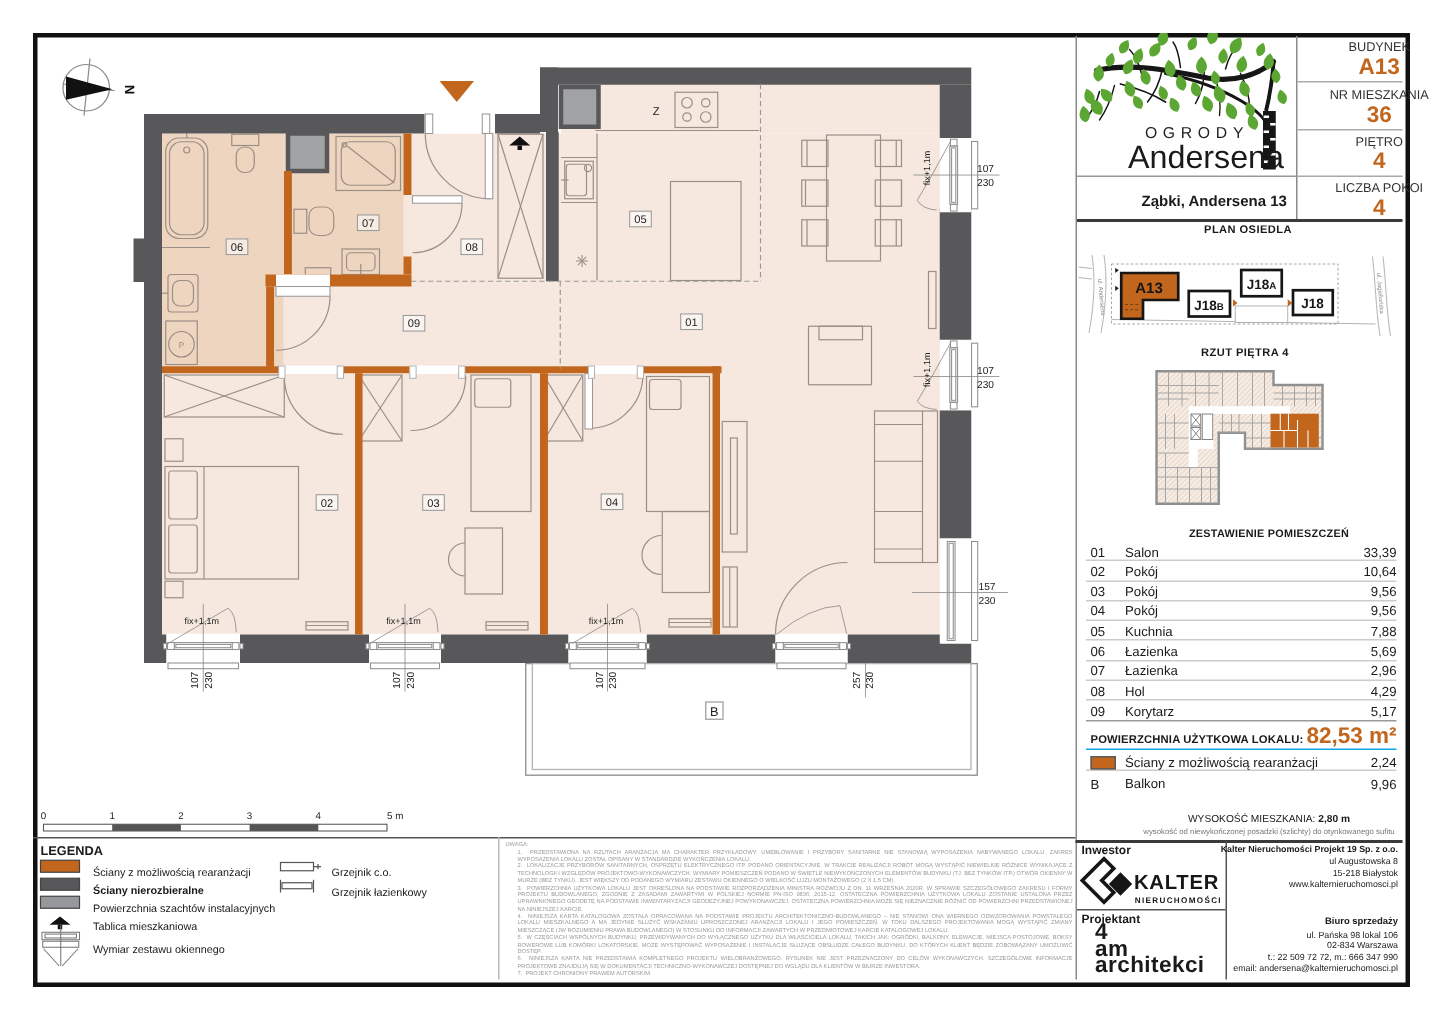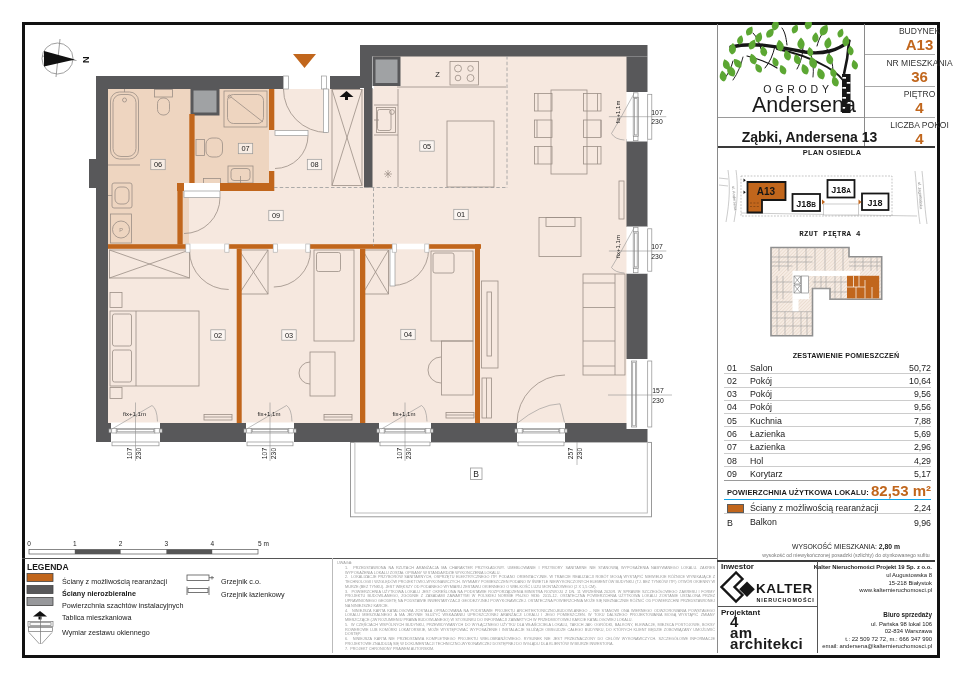--- a/index.html
+++ b/index.html
@@ -82,21 +82,21 @@
         <path d="M0,0 C3.4,1.7 4.4,5.5 0,9.6 C-4.4,5.5 -3.4,1.7 0,0" transform="translate(72,36) rotate(162) scale(1.16)"></path>
         <path d="M0,0 C3.4,1.7 4.4,5.5 0,9.6 C-4.4,5.5 -3.4,1.7 0,0" transform="translate(90,50) rotate(158) scale(1.19)"></path>
         <path d="M0,0 C3.4,1.7 4.4,5.5 0,9.6 C-4.4,5.5 -3.4,1.7 0,0" transform="translate(120,62) rotate(160) scale(1.15)"></path>
         <path d="M0,0 C3.4,1.7 4.4,5.5 0,9.6 C-4.4,5.5 -3.4,1.7 0,0" transform="translate(15,30) rotate(185) scale(1.20)"></path>
         <path d="M0,0 C3.4,1.7 4.4,5.5 0,9.6 C-4.4,5.5 -3.4,1.7 0,0" transform="translate(40,18) rotate(200) scale(1.14)"></path>
         <path d="M0,0 C3.4,1.7 4.4,5.5 0,9.6 C-4.4,5.5 -3.4,1.7 0,0" transform="translate(98,18) rotate(185) scale(1.08)"></path>
       </g>
     </svg></div>
 <div class="abs ctr" style="left:719px;top:82.5px;width:120px;font-size:10.5px;letter-spacing:3.8px;color:#222;">OGRODY</div>
 <div class="abs ctr" style="left:721px;top:93px;width:128px;font-size:21.5px;color:#1a1a1a;">Andersena</div>
-<div class="abs ctr" style="left:717px;top:128.5px;width:147px;font-size:14px;font-weight:bold;">Ząbki, Andersena 13</div>
+<div class="abs ctr" style="left:717px;top:128.5px;width:147px;font-size:10px;font-weight:bold;">Ząbki, Andersena 13</div>
 
 <div class="abs ctr" style="left:864px;top:26px;width:73px;font-size:8.5px;color:#333;">BUDYNEK</div>
 <div class="abs ctr orange" style="left:864px;top:36px;width:73px;font-size:15px;font-weight:bold;">A13</div>
 <div class="abs ctr" style="left:864px;top:58px;width:73px;font-size:8.5px;color:#333;">NR MIESZKANIA</div>
 <div class="abs ctr orange" style="left:864px;top:67.5px;width:73px;font-size:15px;font-weight:bold;">36</div>
 <div class="abs ctr" style="left:864px;top:89px;width:73px;font-size:8.5px;color:#333;">PIĘTRO</div>
 <div class="abs ctr orange" style="left:864px;top:99px;width:73px;font-size:15px;font-weight:bold;">4</div>
 <div class="abs ctr" style="left:864px;top:120px;width:73px;font-size:8.5px;color:#333;">LICZBA POKOI</div>
 <div class="abs ctr orange" style="left:864px;top:130px;width:73px;font-size:15px;font-weight:bold;">4</div>
 
@@ -129,21 +129,21 @@
       </g>
       <polygon points="26.5,10.5 26.5,14 28.8,12.2" fill="#161616"></polygon>
       <polygon points="26.5,22.5 26.5,26 28.8,24.2" fill="#161616"></polygon>
       <polygon points="105,31.5 105,36.5 108,34" fill="#c1661c"></polygon>
       <polygon points="141.5,31.5 141.5,36.5 144.5,34" fill="#c1661c"></polygon>
       <g font-family="Liberation Sans,sans-serif" font-size="4" fill="#888">
         <text transform="translate(15,18) rotate(85)">ul. Andersena</text>
         <text transform="translate(201,14) rotate(86)">ul. Jagiellońska</text>
       </g>
     </svg></div>
-<div class="abs ctr" style="left:717px;top:229.5px;width:188px;font-size:7.4px;font-weight:bold;letter-spacing:.3px;font-family:Liberation Mono, monospace;">RZUT PIĘTRA 4</div>
+<div class="abs ctr" style="left:717px;top:229.5px;width:188px;font-size:7.4px;font-weight:bold;letter-spacing:.3px;">RZUT PIĘTRA 4</div>
 <div class="abs" id="rzut" style="left:717px;top:240px;width:220px;height:104px;"><svg width="220" height="104" viewBox="0 0 220 104">
       <defs>
         <pattern id="hat" width="2.4" height="2.4" patternUnits="userSpaceOnUse" patternTransform="rotate(45)">
           <rect width="2.4" height="2.4" fill="#f6ece4"></rect>
           <line x1="0" y1="0" x2="0" y2="2.4" stroke="#decab9" stroke-width="0.8"></line>
         </pattern>
       </defs>
       <path d="M54,7.5 L132,7.5 L132,16.7 L164.7,16.7 L164.7,59.2 L113,59.2 L113,48.5 L95.5,48.5 L95.5,95.8 L54,95.8 Z" fill="url(#hat)" stroke="#8f8f8f" stroke-width="1.6"></path>
       <rect x="75.5" y="30.8" width="16.5" height="28.4" fill="#fff"></rect>
       <rect x="92" y="30.8" width="51" height="5.2" fill="#fff"></rect>
@@ -213,21 +213,21 @@
 <div class="abs" id="ztable" style="left:724px;top:361px;width:207px;font-size:8.8px;">
   <style>
     .zr{height:12.3px;border-bottom:1px solid #ccc;position:relative;}
     .zn{position:absolute;left:3px;top:1.5px;}
     .zm{position:absolute;left:26px;top:1.5px;}
     .zv{position:absolute;right:0;top:1.5px;}
   </style>
   <div class="zr">
       <span class="zn">01</span>
       <span class="zm">Salon</span>
-      <span class="zv">50,72</span>
+      <span class="zv">33,39</span>
     </div>
   <div class="zr">
       <span class="zn">02</span>
       <span class="zm">Pokój</span>
       <span class="zv">10,64</span>
     </div>
   <div class="zr">
       <span class="zn">03</span>
       <span class="zm">Pokój</span>
       <span class="zv">9,56</span>

